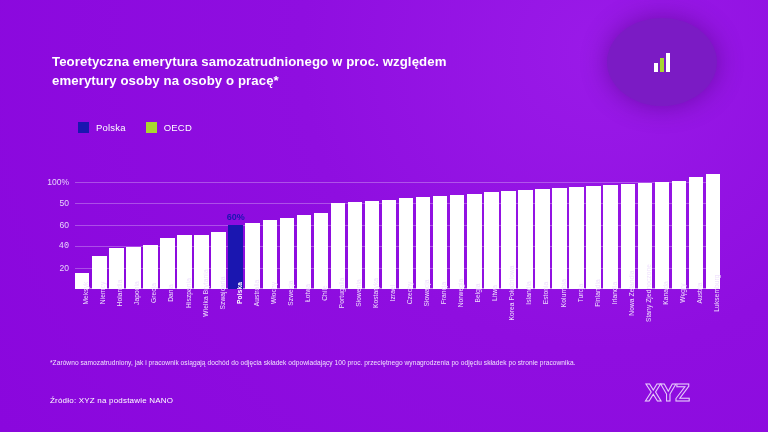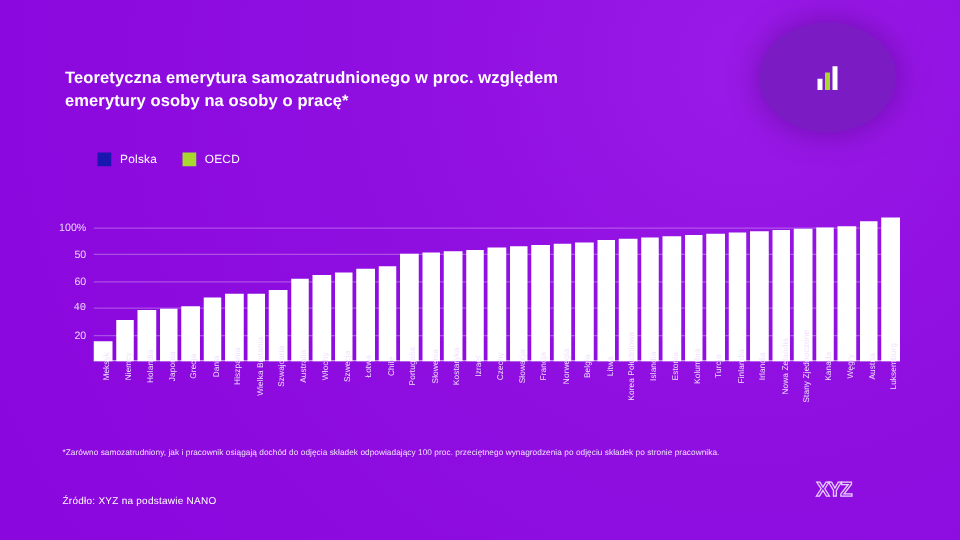--- a/index.html
+++ b/index.html
@@ -68,21 +68,21 @@
   .bb{width:4px;background:#ffffff;}
   .bb.b1{height:9px;}
   .bb.b2{height:14px;background:#a8d730;}
   .bb.b3{height:19px;}
   .badge-text{display:flex;flex-direction:column;line-height:1;}
   .badge-nano{color:#ffffff;font-size:17px;font-weight:700;letter-spacing:.3px;}
   .badge-analiza{color:#ffffff;font-size:12.5px;font-weight:400;letter-spacing:.6px;margin-top:2px;}
   .xyz{
     position:absolute;left:628px;top:382px;width:78px;height:22px;
     display:flex;align-items:center;justify-content:center;
-    font-size:16px;font-weight:700;letter-spacing:-1px;
+    font-size:24px;font-weight:700;letter-spacing:-1px;
     color:transparent;-webkit-text-stroke:1px #e7cdfb;
   }
 </style>
 </head>
 <body>
 
 <div class="bg-glow"></div>
 
 <div class="title">Teoretyczna emerytura samozatrudnionego w proc. względem emerytury osoby na osoby o pracę*</div>
 
@@ -142,20 +142,25 @@
       </div>
       <div class="barwrap">
         <div class="bar" style="height: 45.4545%;"></div>
         <div class="cat">Wielka Brytania</div>
       </div>
       <div class="barwrap">
         <div class="bar" style="height: 48.1818%;"></div>
         <div class="cat">Szwajcaria</div>
       </div>
       <div class="barwrap">
+        <div class="bar polska" style="height: 54.5455%;"></div>
+        <div class="vlabel polska" style="bottom: calc(54.5455% + 3px);">60%</div>
+        <div class="cat hl">Polska</div>
+      </div>
+      <div class="barwrap">
         <div class="bar" style="height: 56.3636%;"></div>
         <div class="cat">Australia</div>
       </div>
       <div class="barwrap">
         <div class="bar" style="height: 58.1818%;"></div>
         <div class="cat">Włochy</div>
       </div>
       <div class="barwrap">
         <div class="bar" style="height: 60%;"></div>
         <div class="cat">Szwecja</div>

